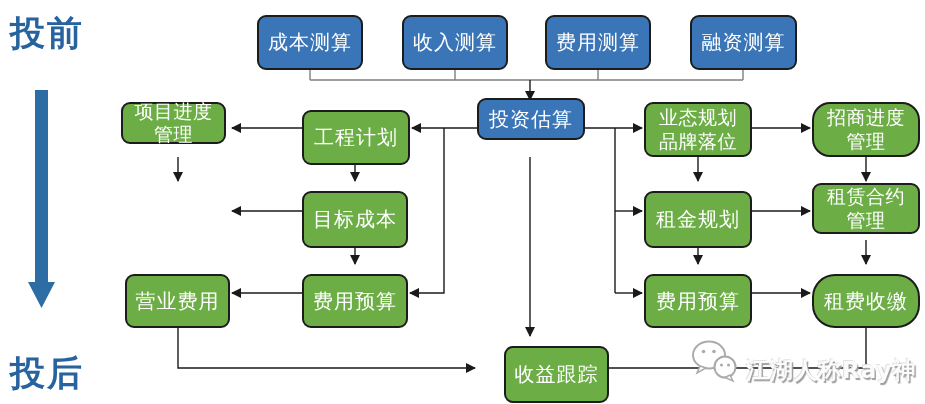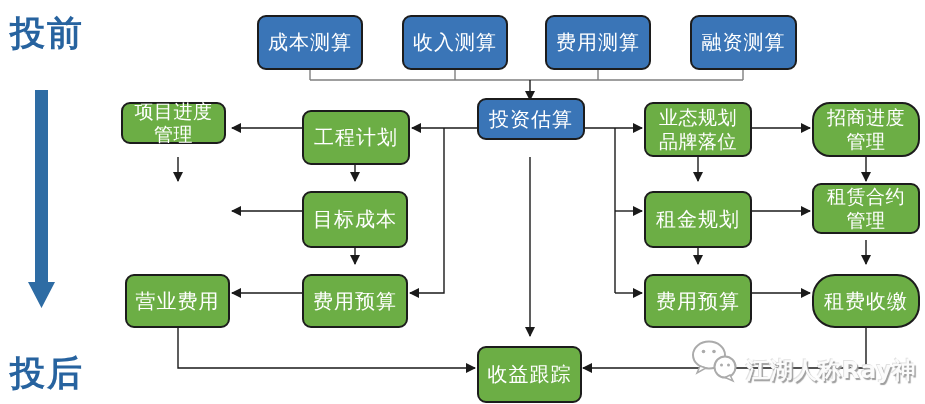--- a/index.html
+++ b/index.html
@@ -156,21 +156,21 @@
   <div class="node green one-line" style="left:302px;top:266px;width:106px;height:54px;">
     <span>费用预算</span>
   </div>
   <div class="node green one-line" style="left:644px;top:266px;width:108px;height:54px;">
     <span>费用预算</span>
   </div>
   <div class="node green one-line" style="left:812px;top:266px;width:108px;height:54px;border-radius:23px;">
     <span>租费收缴</span>
   </div>
 
-  <div class="node green one-line" style="left:477px;top:338px;width:105px;height:57px;">
+  <div class="node green one-line" style="left:504px;top:338px;width:105px;height:57px;">
     <span>收益跟踪</span>
   </div>
 
   <div id="watermark">
     <svg width="50" height="48" viewBox="0 0 50 48">
       <ellipse cx="19" cy="17" rx="16" ry="13.5" fill="#ffffff" stroke="#ababab" stroke-width="2"></ellipse>
       <path d="M10,28 L7,35 L16,30 Z" fill="#ffffff" stroke="#ababab" stroke-width="1.5"></path>
       <circle cx="13.5" cy="13.5" r="1.8" fill="#ababab"></circle>
       <circle cx="24" cy="13.5" r="1.8" fill="#ababab"></circle>
       <circle cx="35" cy="29" r="10.5" fill="#ffffff" stroke="#ababab" stroke-width="2"></circle>

